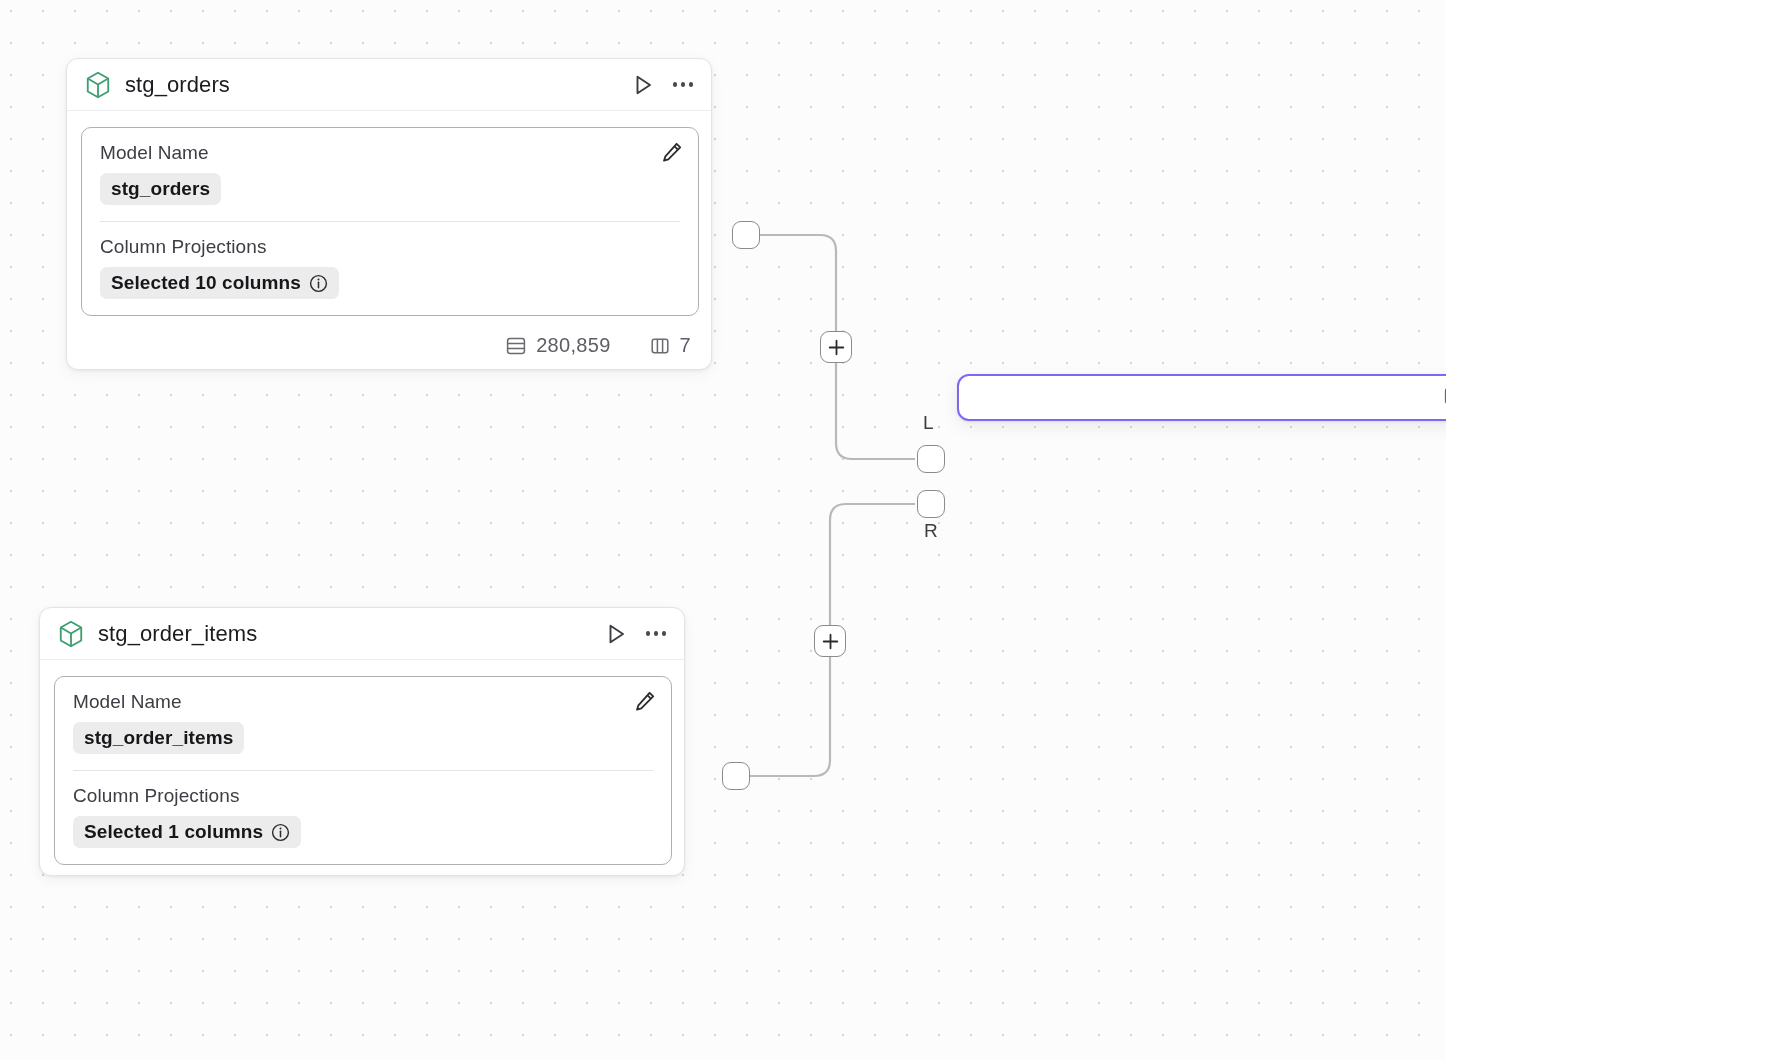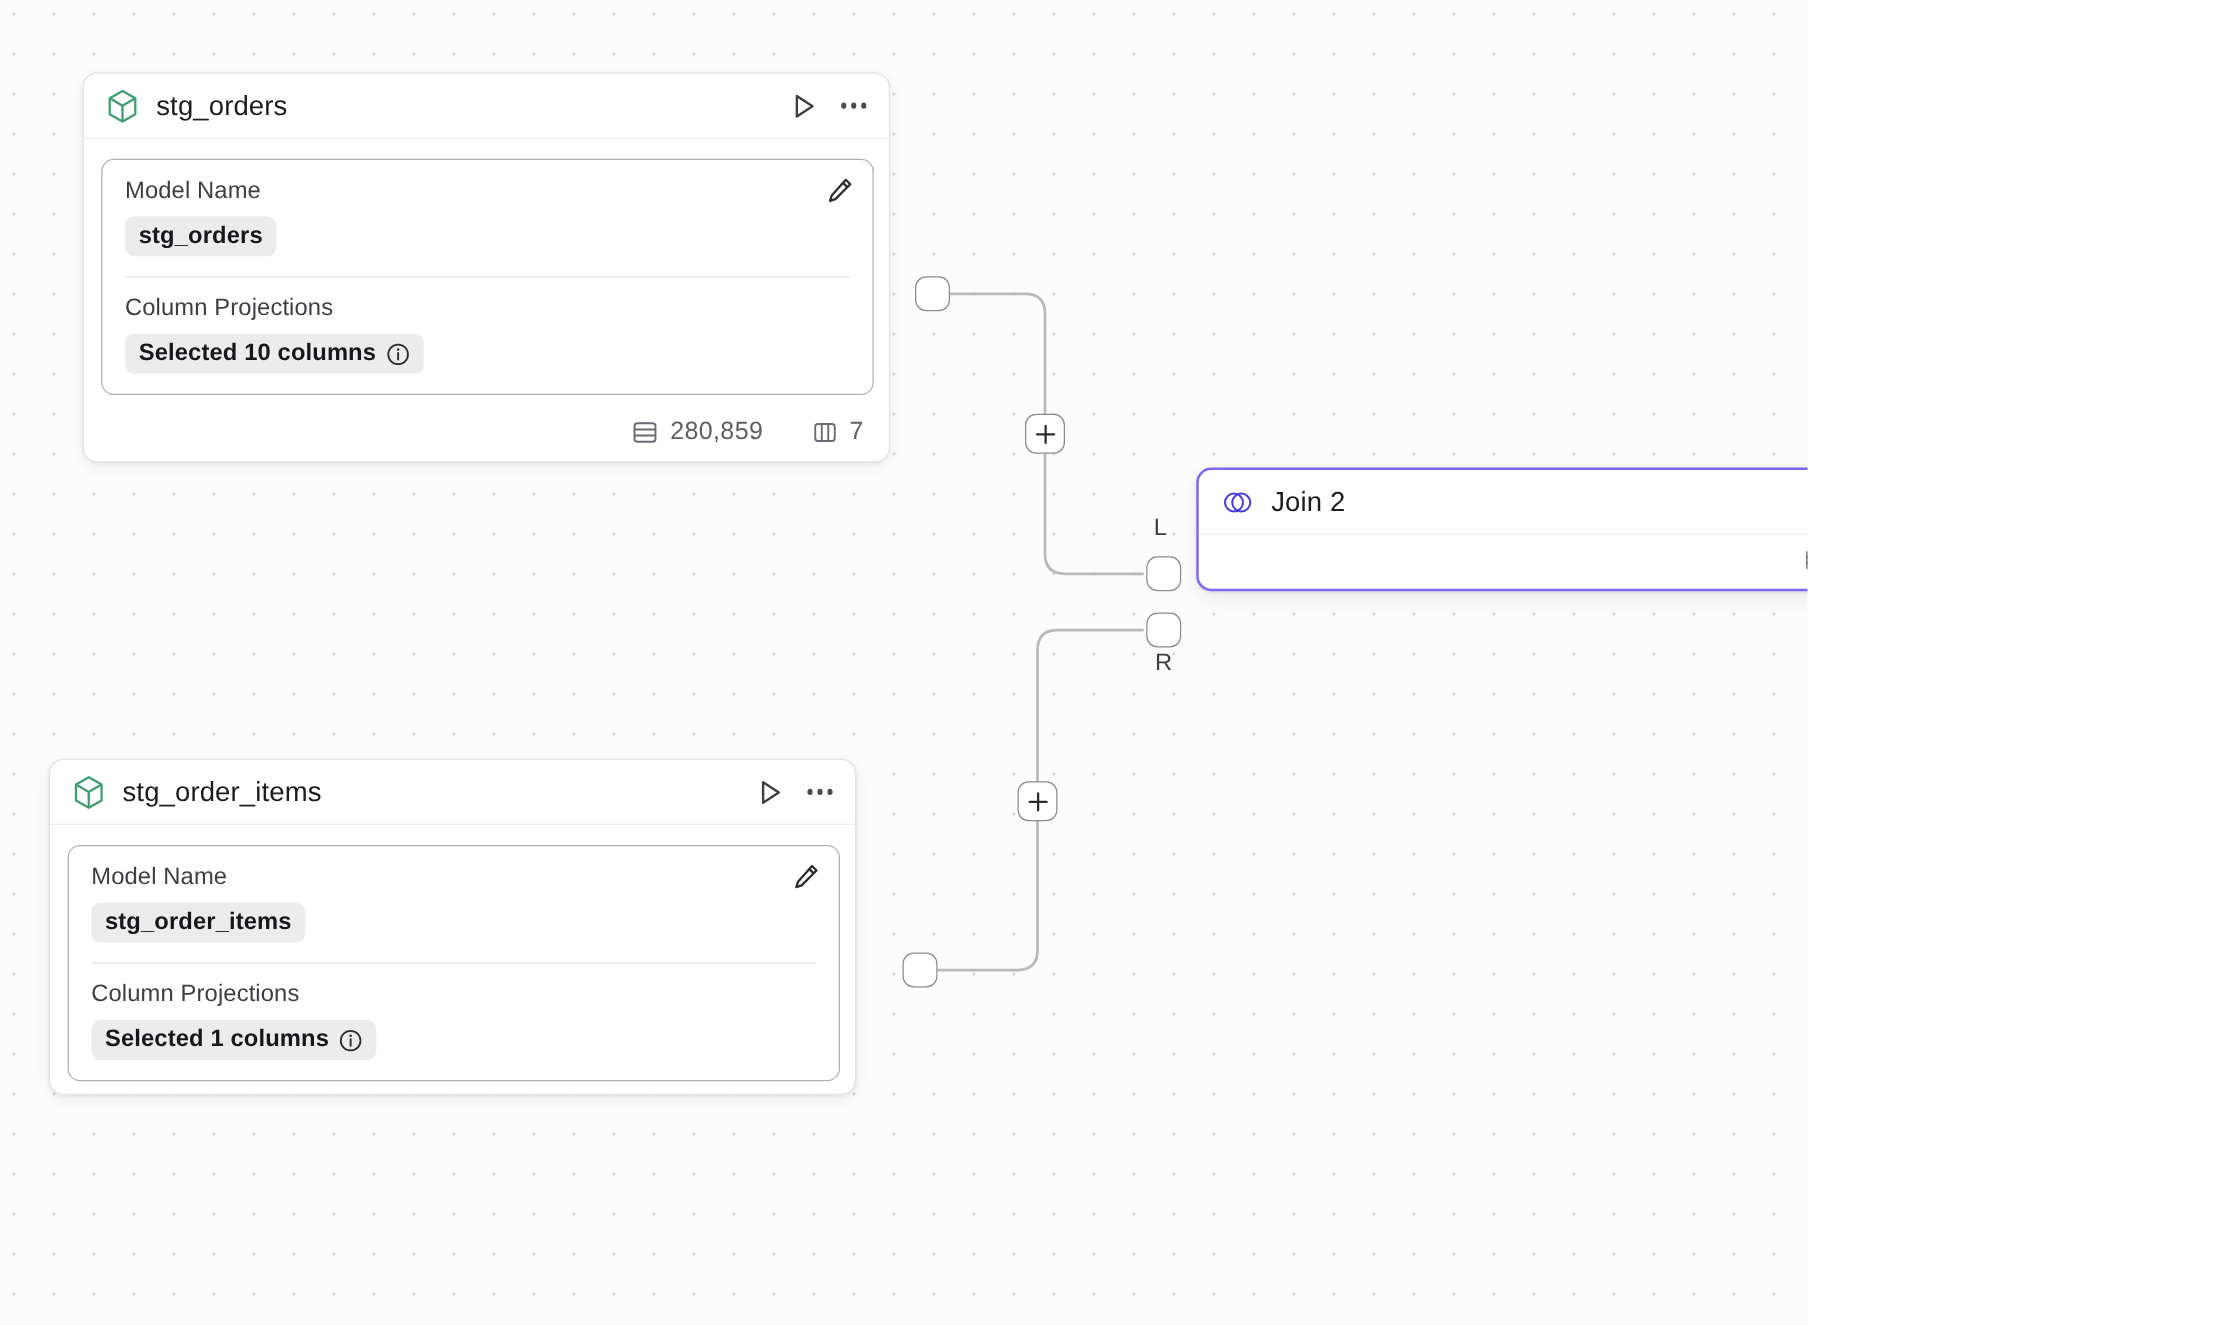--- a/index.html
+++ b/index.html
@@ -337,41 +337,20 @@
           </span>
         </span>
       </div>
     </div>
 
   </div>
 
   <div class="port" style="left:722px; top:762px;"></div>
 
   <div class="node selected" style="left:957px; top:374px; width:651px;">
-    <div class="node-header">
-      <span class="hdr-icon">
-        <svg width="26" height="24" viewBox="0 0 26 24" fill="none">
-          <circle cx="10.2" cy="12" r="7.2" stroke="#4b3fd6" stroke-width="1.7"></circle>
-          <circle cx="16.0" cy="12" r="7.2" stroke="#4b3fd6" stroke-width="1.7"></circle>
-        </svg>
-      </span>
-      <span class="node-title">Join 2</span>
-      <span class="hdr-actions">
-        <span class="hdr-icon">
-          <svg width="24" height="24" viewBox="0 0 24 24" fill="none">
-            <path d="M6.5 3.8 L19 12 L6.5 20.2 Z" stroke="#3d3d44" stroke-width="1.9" stroke-linejoin="round"></path>
-          </svg>
-        </span>
-        <span class="dots">
-          <i></i>
-            <i></i>
-            <i></i>
-        </span>
-      </span>
-    </div>
 
 
     <div class="node-footer">
       <span class="stat">
         <span style="line-height:0;">
           <svg width="22" height="22" viewBox="0 0 22 22" fill="none">
             <rect x="2.6" y="3.6" width="16.8" height="14.8" rx="2.4" stroke="#6a6a72" stroke-width="1.5"></rect>
             <path d="M2.6 8.6 H19.4 M2.6 13.4 H19.4" stroke="#6a6a72" stroke-width="1.5"></path>
           </svg>
         </span>

